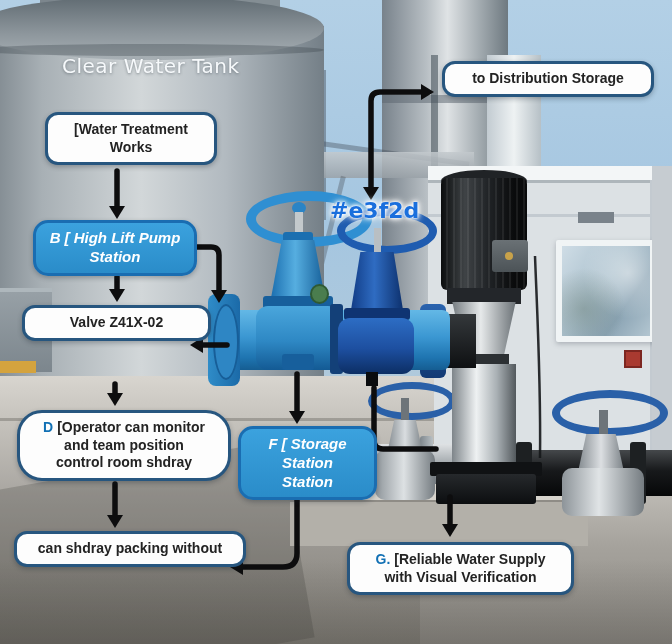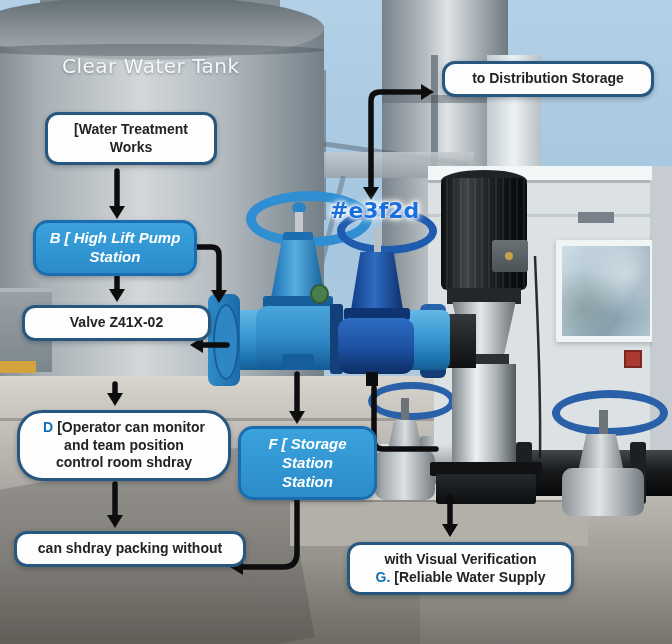--- a/index.html
+++ b/index.html
@@ -182,17 +182,17 @@
     <div class="ln"><span class="prefix">F</span><span>[ Storage</span></div>
     <div class="ln"><span>Station</span></div>
     <div class="ln"><span>Station</span></div>
   </div>
 
   <div class="box" style="left:442px;top:61px;width:190px;">
     <div class="ln"><span>to Distribution Storage</span></div>
   </div>
 
   <div class="box" style="left:347px;top:542px;width:205px;">
+    <div class="ln"><span class="prefix">G.</span><span>[Reliable Water Supply</span></div>
     <div class="ln"><span>with Visual Verification</span></div>
-    <div class="ln"><span class="prefix">G.</span><span>[Reliable Water Supply</span></div>
   </div>
 
 </div>
 
 </body></html>

